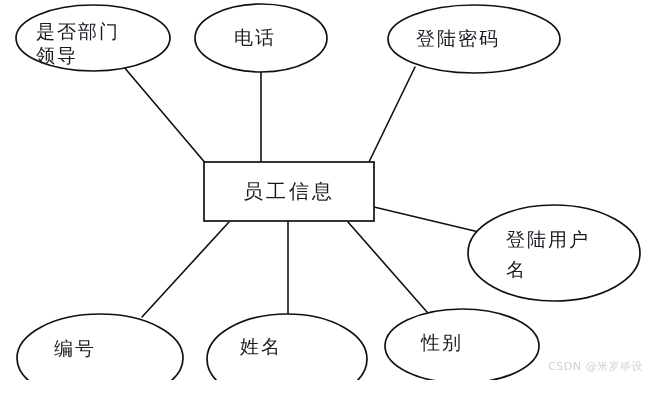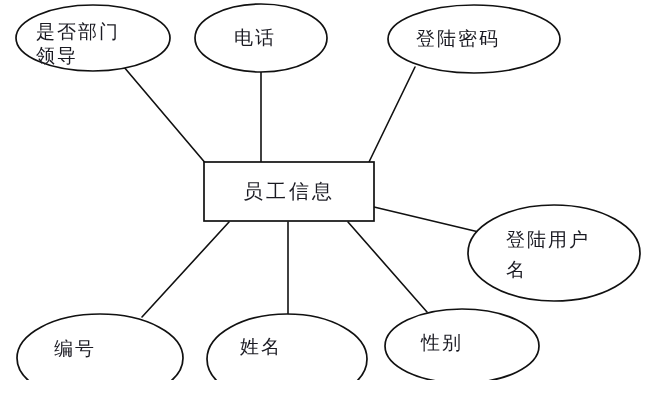--- a/index.html
+++ b/index.html
@@ -112,14 +112,15 @@
 
     <g id="entity-layer">
         <g>
           <rect x="204" y="162" width="170" height="59" class="shape-outline"></rect>
           <text x="289" y="192.5" class="entity-label" text-anchor="middle">员工信息</text>
         </g>
       </g>
 
   </svg>
 
+  <div class="watermark">CSDN @米罗毕设</div>
 
 </div>
 
 </body></html>

